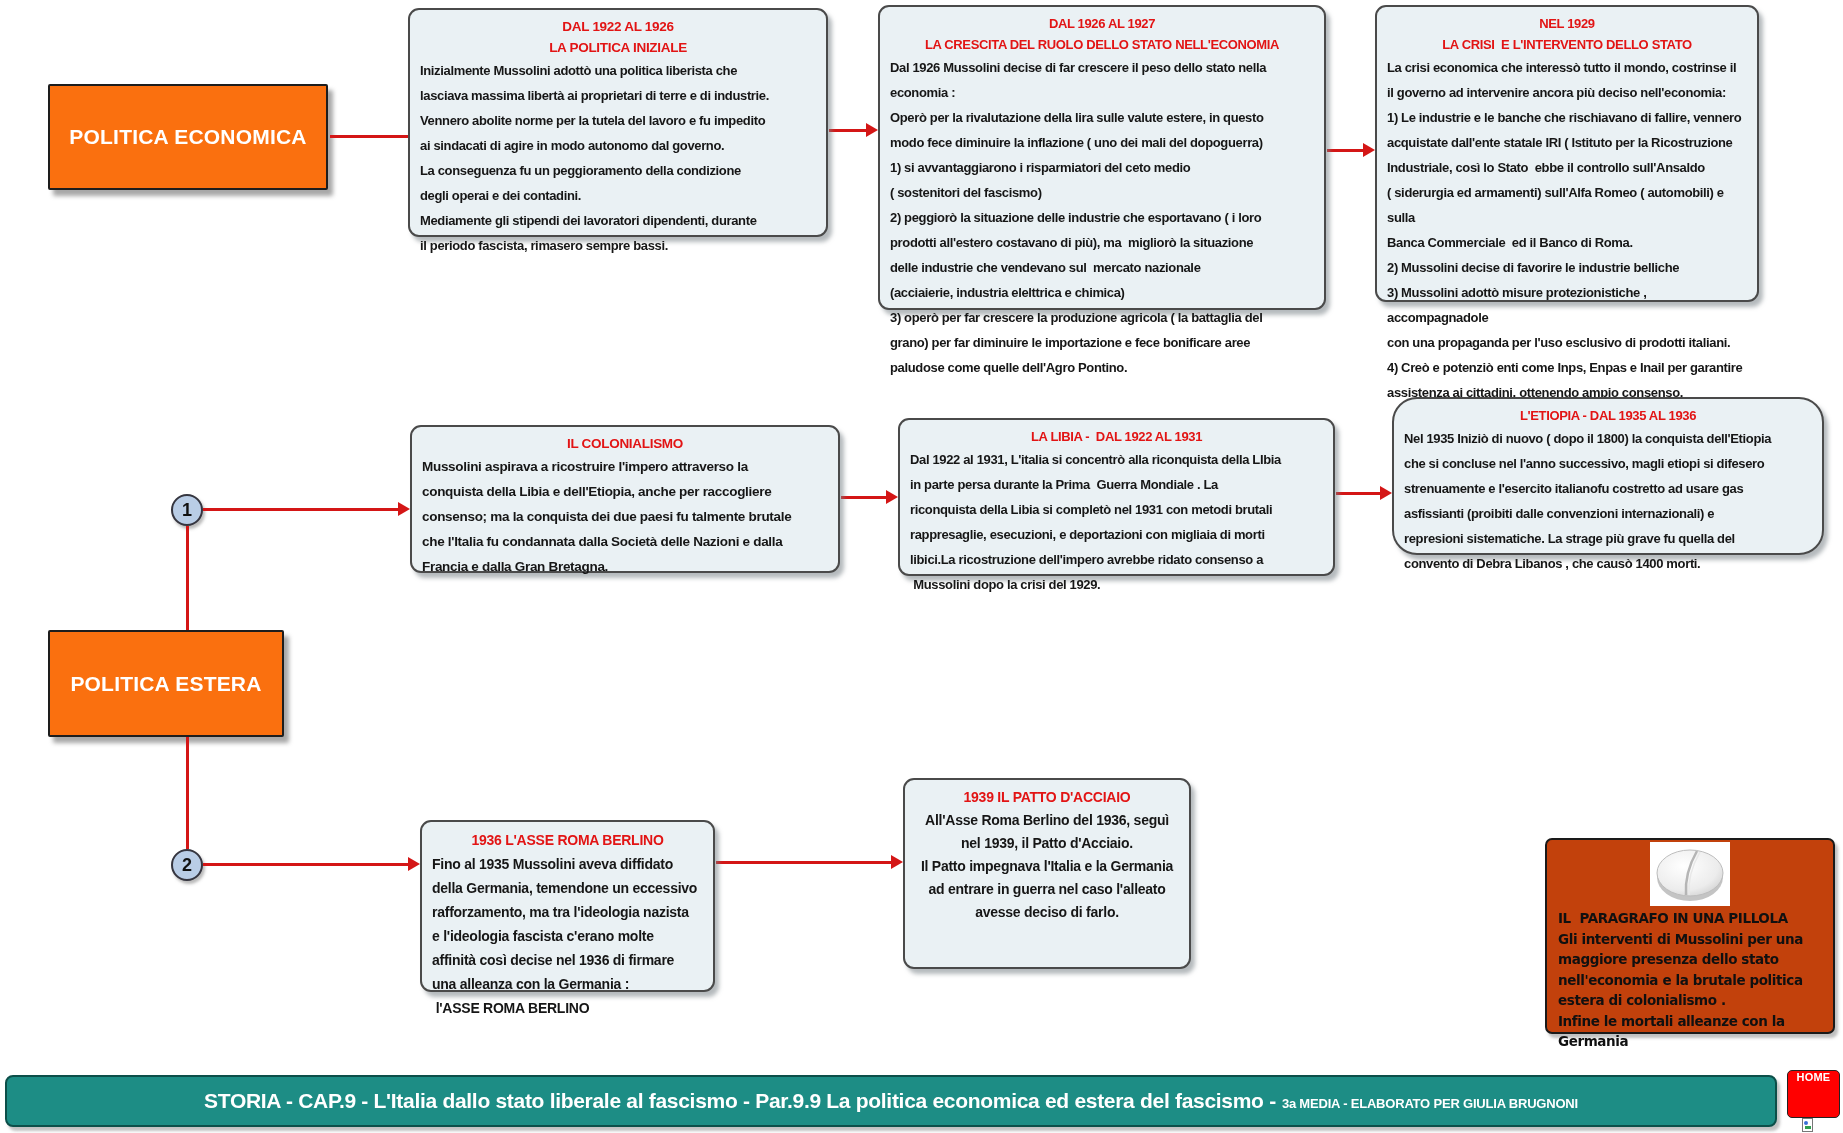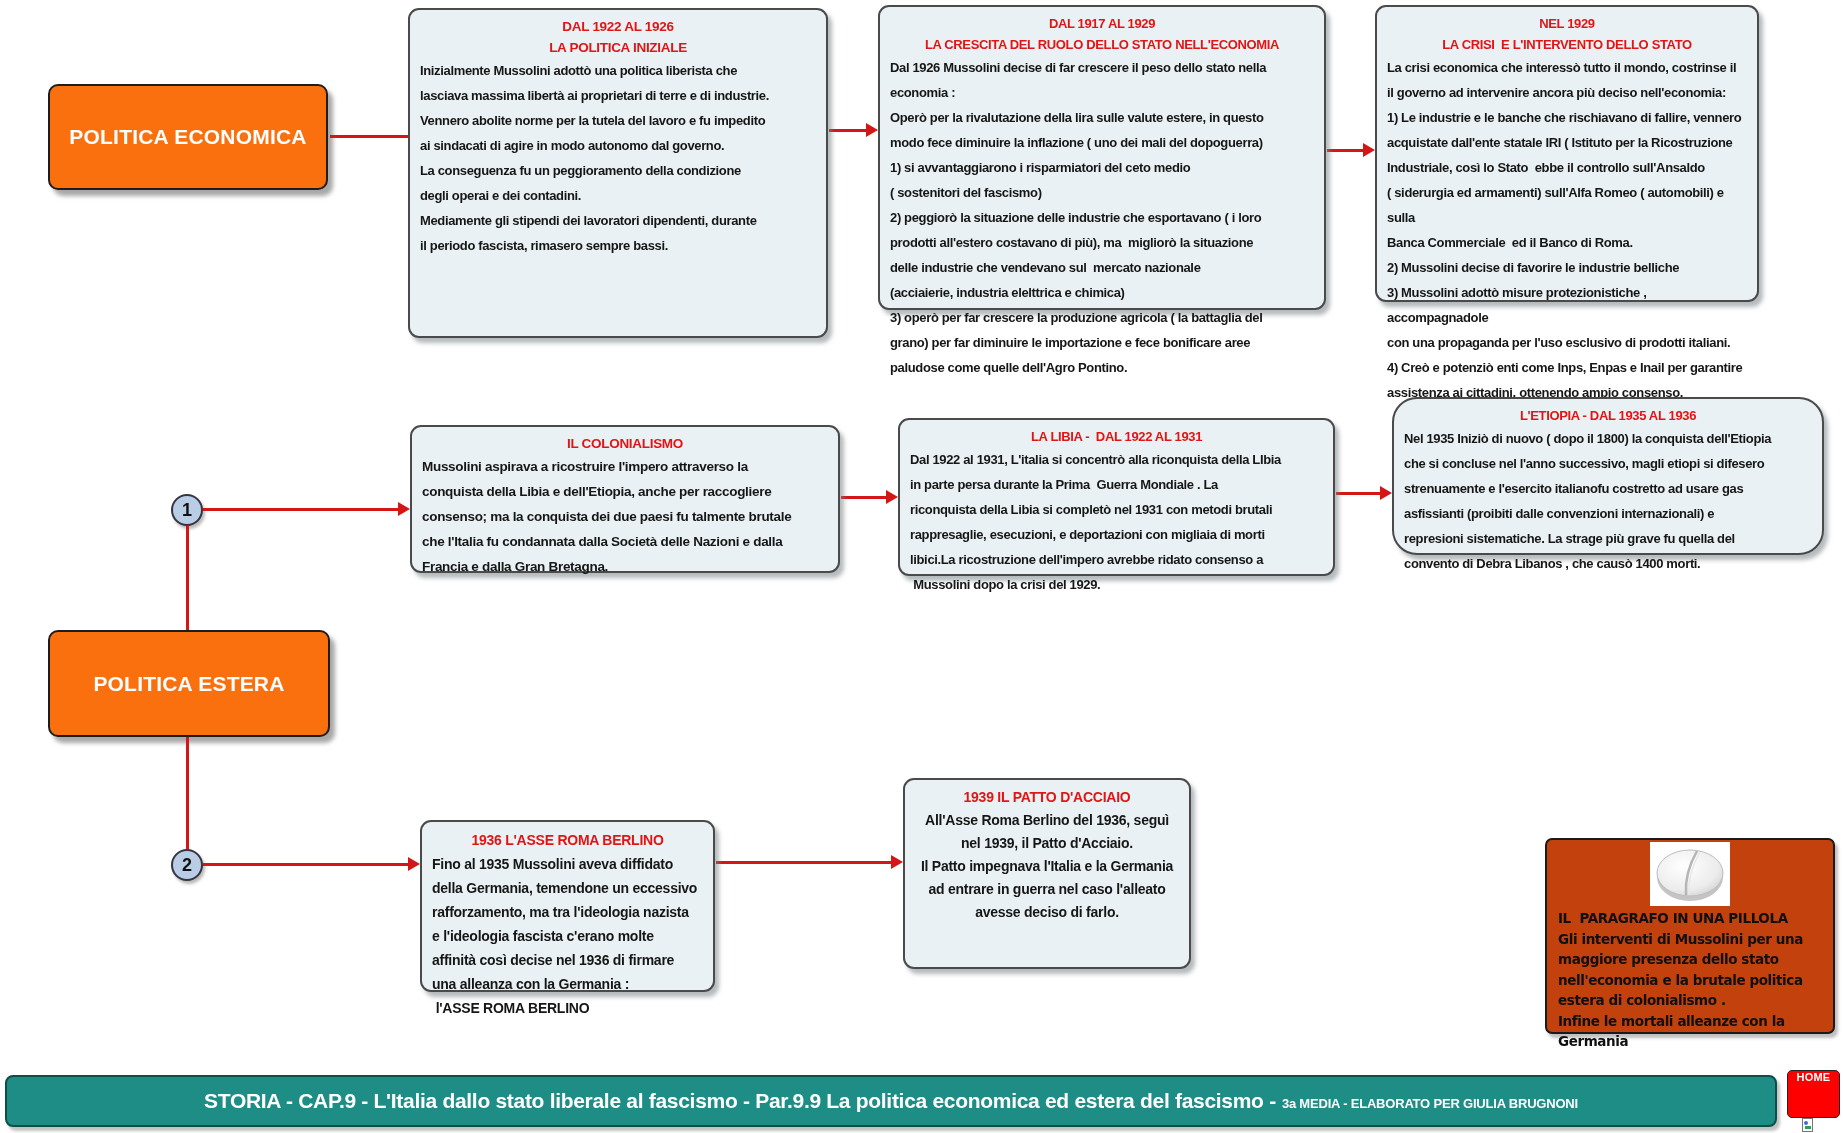--- a/index.html
+++ b/index.html
@@ -17,21 +17,21 @@
   }
   .box-body{
     color:#161616;font-weight:bold;white-space:pre-wrap;line-height:25px;
   }
   .fs13{font-size:13px;letter-spacing:-0.35px;}
   .fs135{font-size:13.5px;letter-spacing:-0.3px;}
   .fs14{font-size:14px;letter-spacing:-0.25px;}
   .center{text-align:center;}
   
   .orange{
-    position:absolute;background:#fa700f;border:2px solid #1d1d1d;border-radius:10px;
+    position:absolute;background:#fa700f;border:2px solid #1d1d1d;border-radius:2px;
     box-shadow:5px 6px 4px rgba(110,110,110,.6);display:flex;align-items:center;justify-content:center;
     color:#ffffff;font-weight:bold;font-size:21px;letter-spacing:.2px;box-sizing:border-box;
   }
   
   .badge{
     position:absolute;width:32px;height:32px;border-radius:50%;background:#b9cde6;
     border:2px solid #35353f;box-sizing:border-box;display:flex;align-items:center;justify-content:center;
     font-weight:bold;font-size:18px;color:#111;box-shadow:2px 3px 3px rgba(120,120,120,.5);
   }
   
@@ -73,21 +73,21 @@
   #mini-icon::after{content:"";position:absolute;left:2px;top:7px;width:6px;height:3px;background:#2e9e4f;}
 </style>
 </head>
 <body>
 
 <div id="stage">
 
   <div class="orange" style="left:48px;top:84px;width:280px;height:106px;">
     <span>POLITICA ECONOMICA</span>
   </div>
-  <div class="orange" style="left:48px;top:630px;width:282px;height:107px;">
+  <div class="orange" style="left:48px;top:630px;width:236px;height:107px;">
     <span>POLITICA ESTERA</span>
   </div>
 
   <div class="badge" style="left:171px;top:494px;">
     <span>1</span>
   </div>
   <div class="badge" style="left:171px;top:849px;">
     <span>2</span>
   </div>
 
@@ -105,35 +105,35 @@
   <div class="ahead" style="left:1380px;top:486px;"></div>
 
   <div class="vline" style="left:186px;top:526px;height:104px;"></div>
   <div class="vline" style="left:186px;top:737px;height:112px;"></div>
 
   <div class="hline" style="left:203px;top:863px;width:206px;"></div>
   <div class="ahead" style="left:408px;top:857px;"></div>
   <div class="hline" style="left:716px;top:861px;width:176px;"></div>
   <div class="ahead" style="left:891px;top:855px;"></div>
 
-  <div class="ibox" style="left:408px;top:8px;width:420px;height:330px;">
+  <div class="ibox" style="left:408px;top:8px;width:420px;height:229px;">
     <div class="box-title fs135">DAL 1922 AL 1926
 LA POLITICA INIZIALE</div>
     <div class="box-body fs13">Inizialmente Mussolini adottò una politica liberista che
 lasciava massima libertà ai proprietari di terre e di industrie.
 Vennero abolite norme per la tutela del lavoro e fu impedito
 ai sindacati di agire in modo autonomo dal governo.
 La conseguenza fu un peggioramento della condizione
 degli operai e dei contadini.
 Mediamente gli stipendi dei lavoratori dipendenti, durante
 il periodo fascista, rimasero sempre bassi.</div>
   </div>
 
   <div class="ibox" style="left:878px;top:5px;width:448px;height:305px;">
-    <div class="box-title fs13">DAL 1917 AL 1929
+    <div class="box-title fs13">DAL 1926 AL 1927
 LA CRESCITA DEL RUOLO DELLO STATO NELL'ECONOMIA</div>
     <div class="box-body fs13">Dal 1926 Mussolini decise di far crescere il peso dello stato nella
 economia :
 Operò per la rivalutazione della lira sulle valute estere, in questo
 modo fece diminuire la inflazione ( uno dei mali del dopoguerra)
 1) si avvantaggiarono i risparmiatori del ceto medio
 ( sostenitori del fascismo)
 2) peggiorò la situazione delle industrie che esportavano ( i loro
 prodotti all'estero costavano di più), ma  migliorò la situazione
 delle industrie che vendevano sul  mercato nazionale

